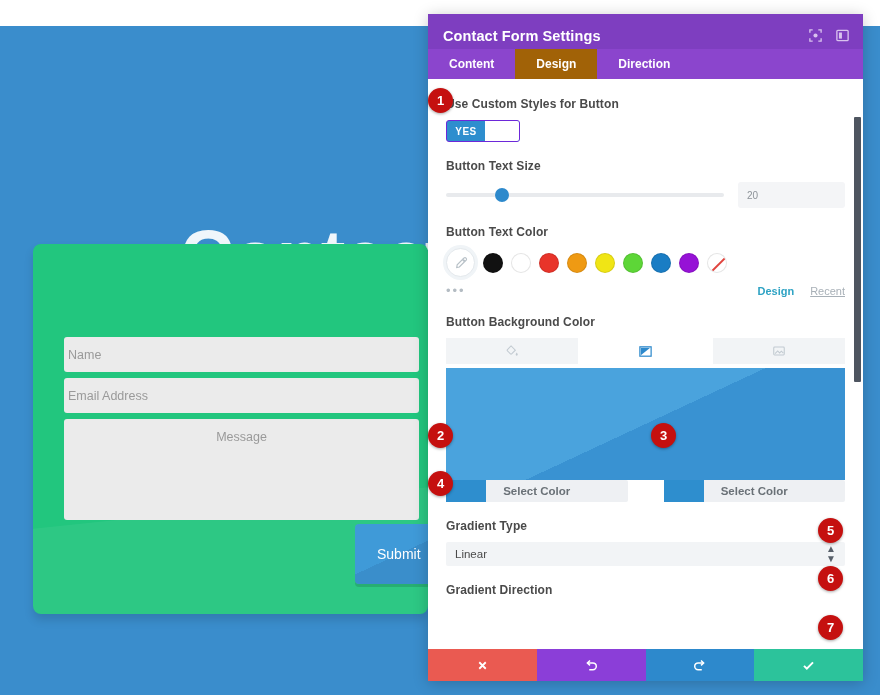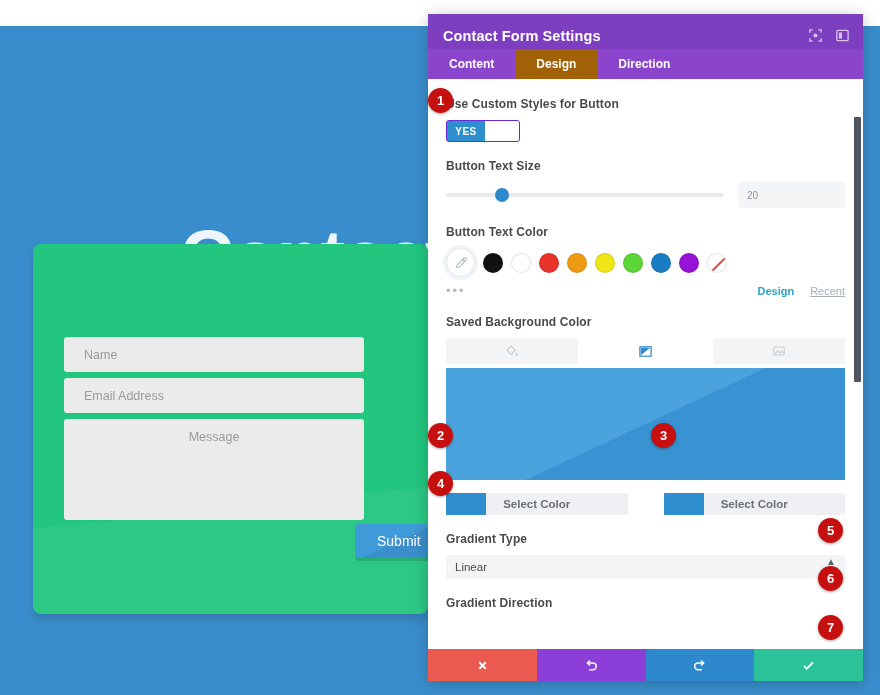--- a/index.html
+++ b/index.html
@@ -31,31 +31,31 @@
     background: #22c67e; border-radius: 8px;
     box-shadow: 0 6px 10px rgba(0,0,0,.13);
     overflow: hidden;
   }
   .card-sheen {
     position: absolute; left: -20px; bottom: -40px; width: 520px; height: 150px;
     background: rgba(255,255,255,.05);
     transform: rotate(-6deg);
   }
   .form-field {
-    position: absolute; left: 31px; width: 300px;
+    position: absolute; left: 31px; width: 355px;
     background: #ebebeb; border-radius: 3px;
     color: #9a9a9a; font-size: 12.5px;
-    padding: 11px 20px;
+    padding: 11px 4px;
   }
   .ff-name    { top: 93px;  height: 35px; }
   .ff-email   { top: 134px; height: 35px; }
   .ff-message { top: 175px; height: 101px; text-align: center; }
   .submit-btn {
     position: absolute; left: 322px; top: 280px;
-    padding: 9px 22px; border-radius: 4px;
+    padding: 22px 22px; border-radius: 4px;
     background: linear-gradient(155deg, #3f9ad8 0%, #3f9ad8 50%, #3a8ecb 50%, #3a8ecb 100%);
     color: #ffffff; font-size: 14px;
     box-shadow: 0 3px 0 rgba(0,0,0,.13);
   }
 
   
   .modal {
     position: absolute; left: 428px; top: 14px; width: 435px; height: 667px;
     background: #ffffff;
     box-shadow: 0 2px 14px rgba(0,0,0,.22);
@@ -165,21 +165,21 @@
     display: flex; align-items: center; justify-content: center;
     color: #c2cad1;
   }
   .bgtab.active { background: #ffffff; color: #2d89cc; }
 
   .gradient-preview {
     height: 112px; margin-top: 4px;
     background: linear-gradient(155deg, #4aa3dd 0%, #4aa3dd 50%, #3992d2 50%, #3992d2 100%);
   }
 
-  .selcolor-row { display: flex; gap: 36px; margin-top: 13px; }
+  .selcolor-row { display: flex; gap: 36px; }
   .selcolor {
     flex: 1; display: flex; align-items: center;
     height: 22px; background: #eef0f3; border-radius: 2px;
   }
   .selcolor-sw { width: 40px; height: 22px; background: #2e8ece; flex: none; }
   .selcolor-txt {
     flex: 1; text-align: center; font-size: 11.5px;
     font-weight: bold; color: #6a7177; margin-right: 40px;
   }
 
@@ -308,21 +308,21 @@
         </div>
         <div class="swatch-meta">
           <div class="dots">•••</div>
           <div class="meta-spacer"></div>
           <div class="meta-saved">Design</div>
           <div class="meta-recent">Recent</div>
         </div>
       </div>
 
       <div class="group">
-        <div class="label">Saved Background Color</div>
+        <div class="label">Button Background Color</div>
         <div class="bgtabs">
           <div class="bgtab">
             <svg width="14" height="14" viewBox="0 0 16 16" fill="none" stroke="currentColor" stroke-width="1.2">
               <path d="M7 2.2L2.8 6.4a1 1 0 000 1.4l3.4 3.4a1 1 0 001.4 0l4.2-4.2L7 2.2z"></path>
               <path d="M13.4 9.8s1.2 1.5 1.2 2.3a1.2 1.2 0 11-2.4 0c0-.8 1.2-2.3 1.2-2.3z" fill="currentColor" stroke="none"></path>
             </svg>
           </div>
           <div class="bgtab active">
             <svg width="15" height="15" viewBox="0 0 16 16">
               <rect x="2" y="3" width="12" height="10" fill="none" stroke="currentColor" stroke-width="1.3"></rect>

